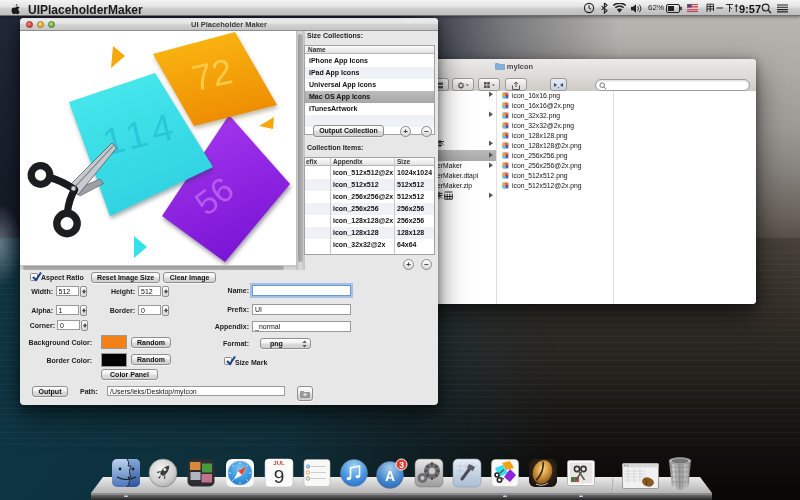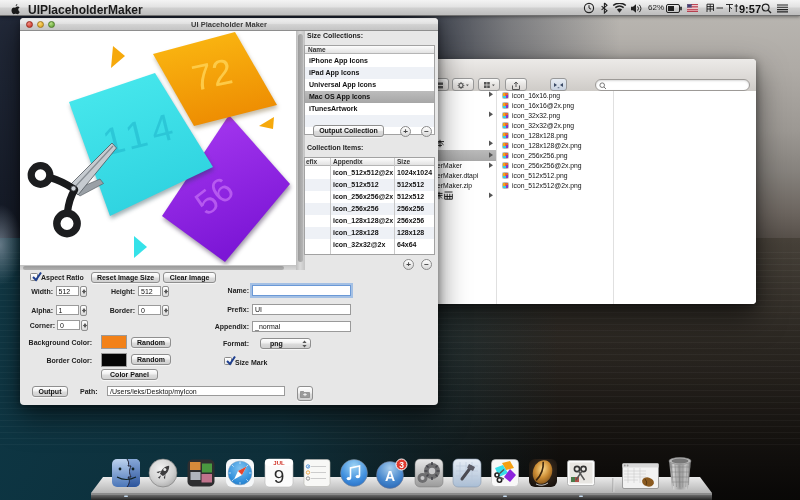--- a/index.html
+++ b/index.html
@@ -69,20 +69,24 @@
 <div id="cloudfade" class="abs"></div>
 <div id="sea" class="abs"></div>
 <div id="seadark" class="abs"></div>
 <div id="seatop" class="abs"></div>
 <div id="streaks" class="abs"></div>
 <div id="leftglow" class="abs"></div>
 
 <div id="finder" class="abs win" style="left:272px; top:59px; width:484px; height:245px; background:#fff;">
   <div class="abs" style="left:0;top:0;width:484px;height:34px;border-radius:4px 4px 0 0;border-bottom:1px solid #868380;
     background:linear-gradient(180deg,#eceae8 0%,#dedbd8 50%,#cdcac6 100%);"></div>
+  <div class="abs" style="left:0;top:3px;width:484px;text-align:center;font-size:7.5px;font-weight:bold;color:#4a4a4a;">
+    <svg width="10" height="8" viewBox="0 0 10 8" style="vertical-align:-1px;margin-right:2px;">
+        <path d="M0.5,1.5 h3.2 l1,1 h4.8 v5 h-9 z" fill="#7fb1dc" stroke="#5a8cbc" stroke-width="0.5"></path>
+      </svg>myIcon</div>
 
   <div class="abs tbtn" style="left:155px;width:22px;">
       <svg width="12" height="9" viewBox="0 0 12 9">
         <g fill="#555">
           <rect x="1" y="1.5" width="10" height="2.4"></rect>
           <rect x="1" y="5" width="10" height="2.4"></rect>
         </g>
       </svg>
     </div>
   <div class="abs tbtn" style="left:180px;width:22px;">

